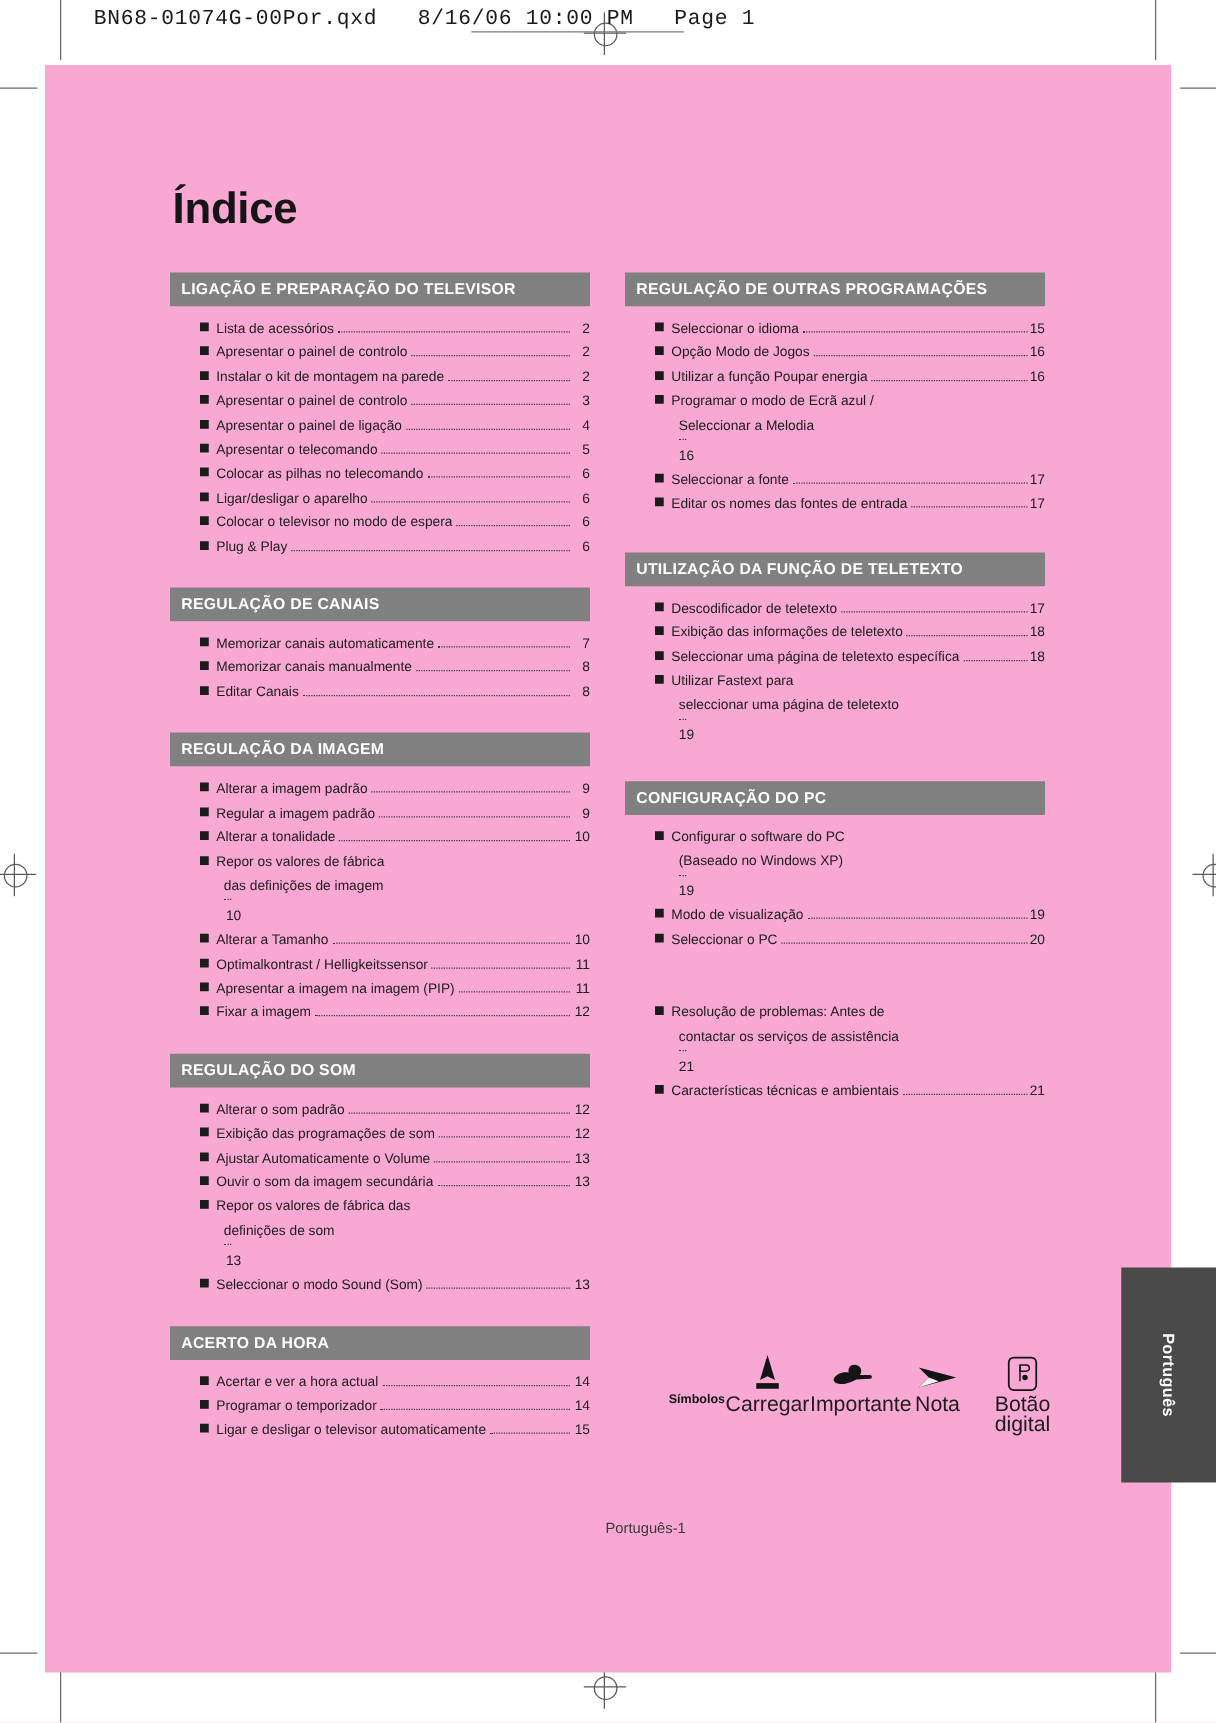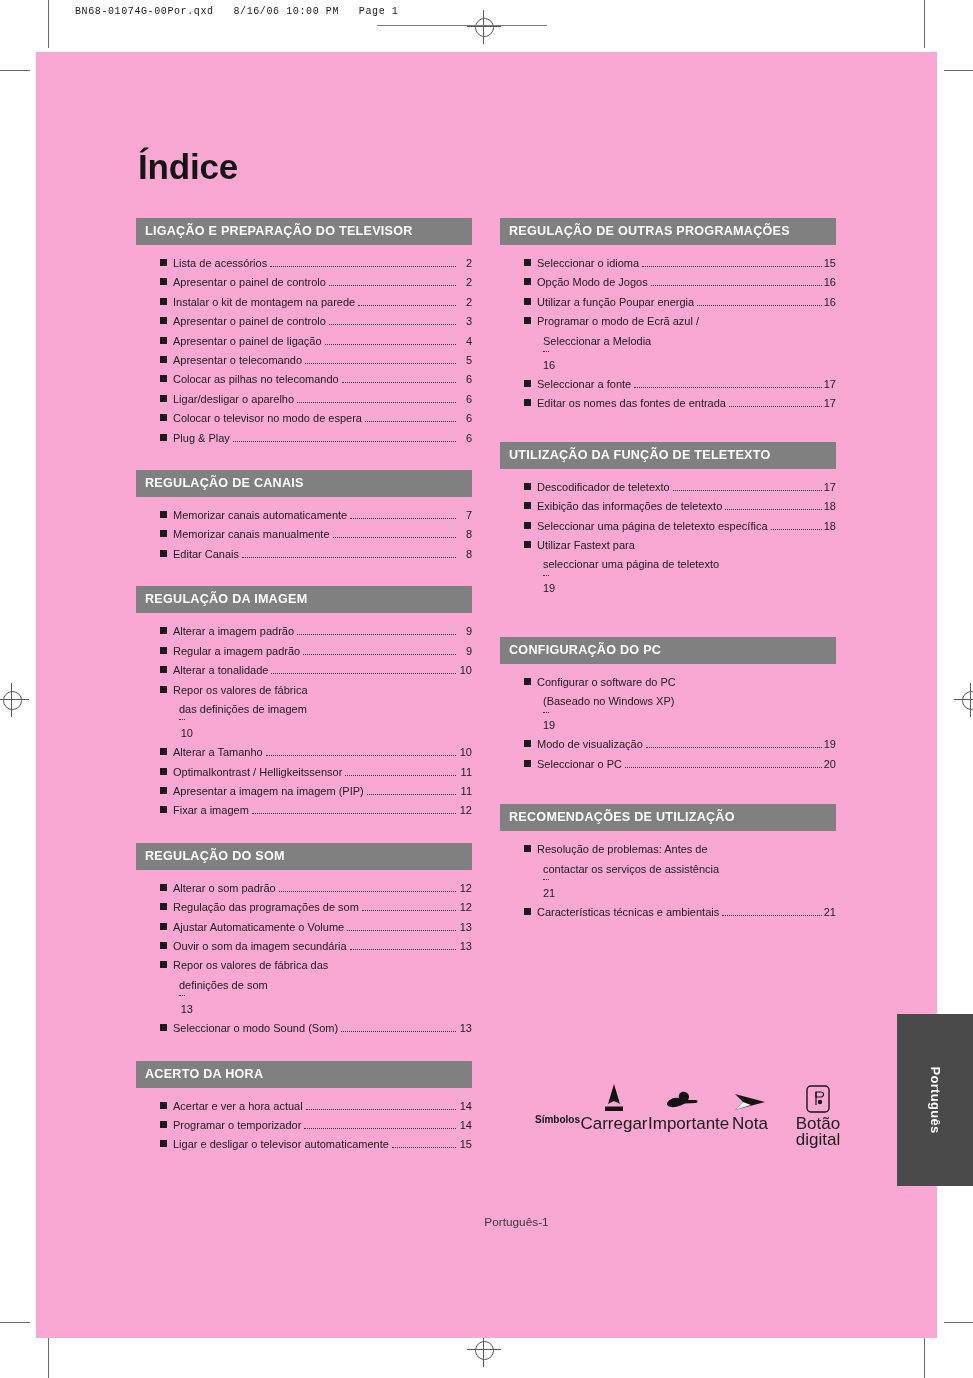--- a/index.html
+++ b/index.html
@@ -48,21 +48,21 @@
     width: 1px; height: 34px;
     background: #5a5a5a;
   }
 
   
   .slugline {
     position: absolute;
     left: 75px;
     top: 6px;
     font-family: "Liberation Mono", "DejaVu Sans Mono", monospace;
-    font-size: 10px;
+    font-size: 17px;
     letter-spacing: 0.6px;
     color: #1a1a1a;
     white-space: pre;
   }
   .slug-rule {
     position: absolute;
     left: 377px;
     top: 25px;
     width: 170px;
     height: 1px;
@@ -410,21 +410,21 @@
         <div class="sec-head">REGULAÇÃO DO SOM</div>
         <div class="sec-body">
           <div class="toc-row">
             <span class="bullet"></span>
             <span class="toc-label">Alterar o som padrão</span>
             <span class="leader"></span>
             <span class="toc-page">12</span>
           </div>
           <div class="toc-row">
             <span class="bullet"></span>
-            <span class="toc-label">Regulação das programações de som</span>
+            <span class="toc-label">Exibição das programações de som</span>
             <span class="leader"></span>
             <span class="toc-page">12</span>
           </div>
           <div class="toc-row">
             <span class="bullet"></span>
             <span class="toc-label">Ajustar Automaticamente o Volume</span>
             <span class="leader"></span>
             <span class="toc-page">13</span>
           </div>
           <div class="toc-row">
@@ -544,21 +544,21 @@
             <span class="bullet"></span>
             <span class="toc-label">Utilizar Fastext para</span>
           </div>
           <div class="toc-row cont">
             <span class="toc-label">seleccionar uma página de teletexto</span>
             <span class="leader"></span>
             <span class="toc-page">19</span>
           </div>
         </div>
       </div>
-      <div class="section" style="margin-top: 38px;">
+      <div class="section" style="margin-top: 26px;">
         <div class="sec-head">CONFIGURAÇÃO DO PC</div>
         <div class="sec-body">
           <div class="toc-row">
             <span class="bullet"></span>
             <span class="toc-label">Configurar o software do PC</span>
           </div>
           <div class="toc-row cont">
             <span class="toc-label">(Baseado no Windows XP)</span>
             <span class="leader"></span>
             <span class="toc-page">19</span>
@@ -571,21 +571,20 @@
           </div>
           <div class="toc-row">
             <span class="bullet"></span>
             <span class="toc-label">Seleccionar o PC</span>
             <span class="leader"></span>
             <span class="toc-page">20</span>
           </div>
         </div>
       </div>
       <div class="section" style="margin-top: 30px;">
-        <div class="sec-head">RECOMENDAÇÕES DE UTILIZAÇÃO</div>
         <div class="sec-body">
           <div class="toc-row">
             <span class="bullet"></span>
             <span class="toc-label">Resolução de problemas: Antes de</span>
           </div>
           <div class="toc-row cont">
             <span class="toc-label">contactar os serviços de assistência</span>
             <span class="leader"></span>
             <span class="toc-page">21</span>
           </div>

